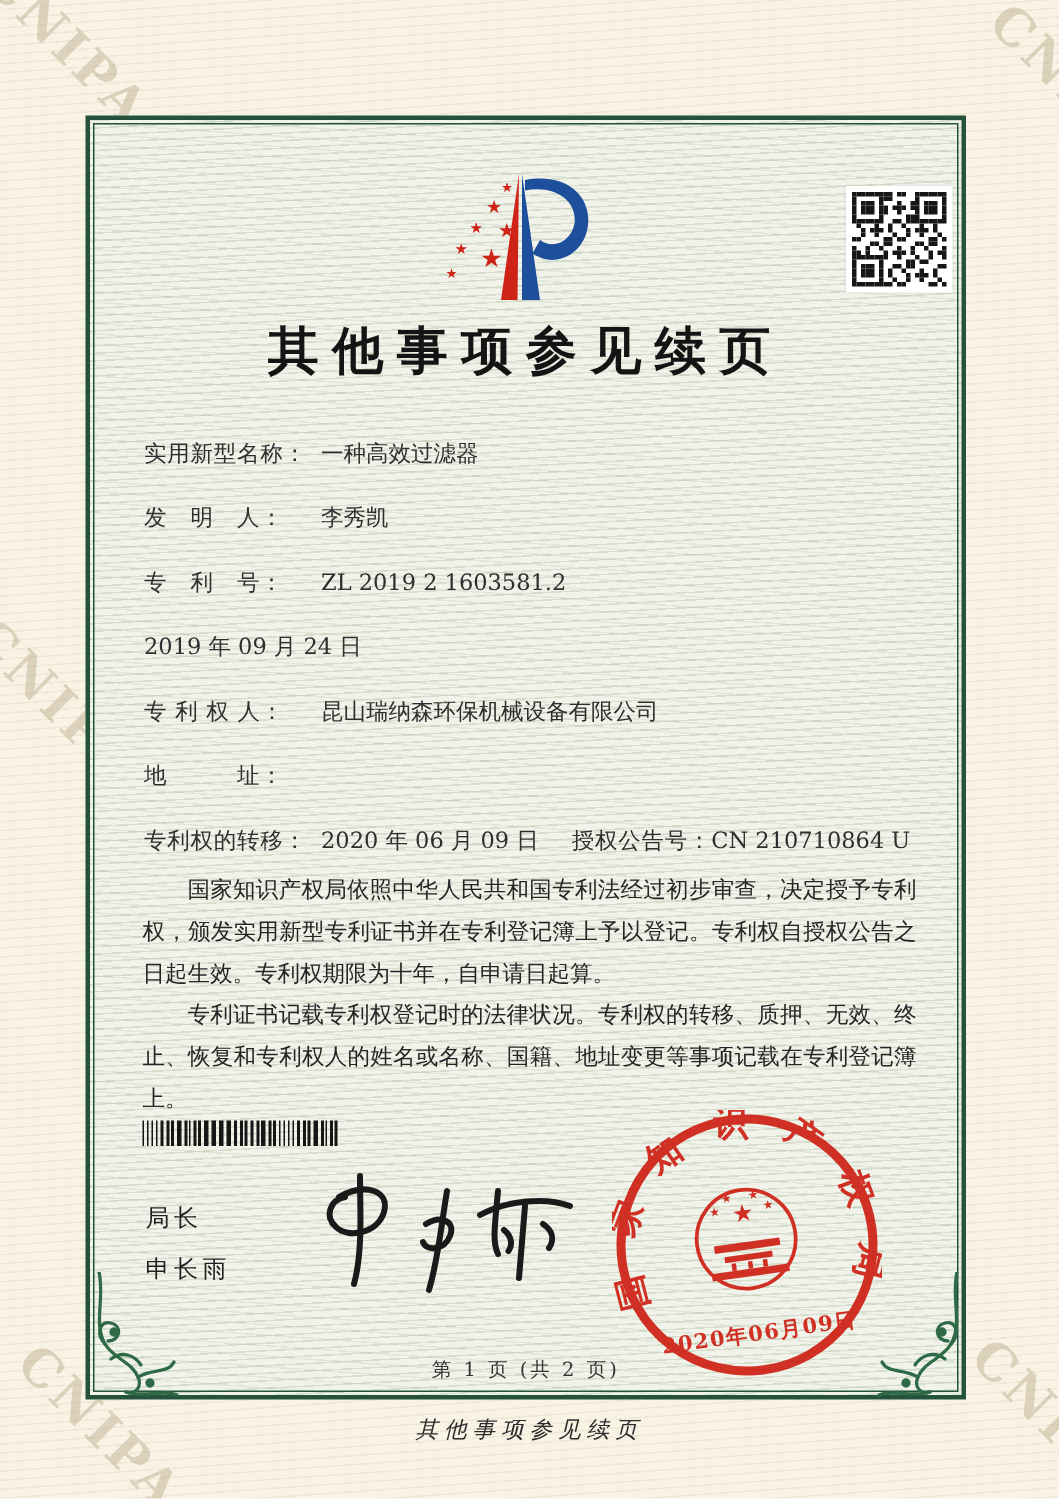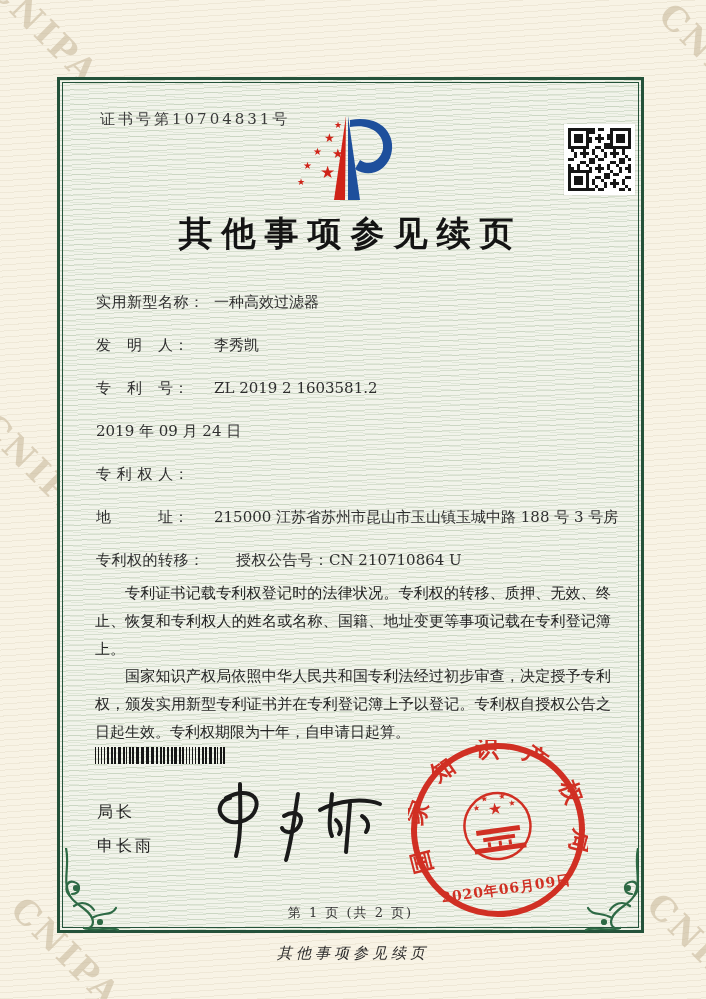--- a/index.html
+++ b/index.html
@@ -58,21 +58,20 @@
   <span class="wm" style="left:195px;top:152px;color:rgba(205,182,168,.4)">CNIPA</span>
   <span class="wm" style="left:432px;top:306px;font-size:38px;color:rgba(190,178,158,.5)">CNIPA</span>
   <span class="wm" style="left:-33px;top:448px">CNIPA</span>
   <span class="wm" style="left:-3px;top:932px">CNIPA</span>
   <span class="wm" style="left:633px;top:928px">CNIPA</span>
 
   <div class="frame">
     <div class="frame-inner"></div>
   </div>
 
-  <div class="cert-number">证书号第10704831号</div>
 
   <div class="logo">
     <svg width="112" height="100" viewBox="0 0 112 100">
       <path d="M58,12 C92,6 106,30 98,50 C92,64 76,70 63,61 L68,52 C78,59 89,52 91,41 C93,26 78,15 58,19 Z" fill="#1e4f9c"></path>
       <polygon points="54,8 42,92 53,92" fill="#cf2318"></polygon>
       <polygon points="56,8 56,92 68,92" fill="#1e4f9c"></polygon>
       <g fill="#cf2318" font-family="'DejaVu Sans',sans-serif">
         <text x="42" y="20" font-size="9">★</text>
         <text x="32" y="34" font-size="12">★</text>
         <text x="21" y="47" font-size="10">★</text>
@@ -315,35 +314,36 @@
     </div>
     <div class="frow">
       <span class="flabel">专　利　号：</span>
       <span class="fvalue">ZL 2019 2 1603581.2</span>
     </div>
     <div class="frow">
       <span class="fvalue">2019 年 09 月 24 日</span>
     </div>
     <div class="frow">
       <span class="flabel">专 利 权 人：</span>
+      <span class="fvalue">昆山瑞纳森环保机械设备有限公司</span>
     </div>
     <div class="frow">
       <span class="flabel">地　　　址：</span>
-      <span class="fvalue">215000 江苏省苏州市昆山市玉山镇玉城中路 188 号 3 号房</span>
     </div>
     <div class="frow">
       <span class="flabel">专利权的转移：</span>
+      <span class="fvalue">2020 年 06 月 09 日</span>
       <span class="flabel2">授权公告号：</span>
       <span class="fvalue">CN 210710864 U</span>
     </div>
   </div>
 
   <div class="paras">
+    <p>国家知识产权局依照中华人民共和国专利法经过初步审查，决定授予专利权，颁发实用新型专利证书并在专利登记簿上予以登记。专利权自授权公告之日起生效。专利权期限为十年，自申请日起算。</p>
     <p>专利证书记载专利权登记时的法律状况。专利权的转移、质押、无效、终止、恢复和专利权人的姓名或名称、国籍、地址变更等事项记载在专利登记簿上。</p>
-    <p>国家知识产权局依照中华人民共和国专利法经过初步审查，决定授予专利权，颁发实用新型专利证书并在专利登记簿上予以登记。专利权自授权公告之日起生效。专利权期限为十年，自申请日起算。</p>
   </div>
 
   <div class="barcode"><i style="width:1px;margin-right:2px"></i><i style="width:1px;margin-right:2px"></i><i style="width:1px;margin-right:2px"></i><i style="width:1px;margin-right:2px"></i><i style="width:2px;margin-right:2px"></i><i style="width:2px;margin-right:1px"></i><i style="width:2px;margin-right:2px"></i><i style="width:3px;margin-right:2px"></i><i style="width:2px;margin-right:1px"></i><i style="width:1px;margin-right:2px"></i><i style="width:2px;margin-right:1px"></i><i style="width:2px;margin-right:2px"></i><i style="width:3px;margin-right:2px"></i><i style="width:3px;margin-right:2px"></i><i style="width:3px;margin-right:2px"></i><i style="width:3px;margin-right:2px"></i><i style="width:2px;margin-right:2px"></i><i style="width:2px;margin-right:1px"></i><i style="width:2px;margin-right:2px"></i><i style="width:2px;margin-right:2px"></i><i style="width:2px;margin-right:1px"></i><i style="width:3px;margin-right:2px"></i><i style="width:2px;margin-right:1px"></i><i style="width:2px;margin-right:2px"></i><i style="width:1px;margin-right:2px"></i><i style="width:1px;margin-right:2px"></i><i style="width:1px;margin-right:2px"></i><i style="width:1px;margin-right:2px"></i><i style="width:2px;margin-right:2px"></i><i style="width:2px;margin-right:1px"></i><i style="width:2px;margin-right:2px"></i><i style="width:3px;margin-right:2px"></i><i style="width:2px;margin-right:1px"></i><i style="width:1px;margin-right:2px"></i><i style="width:2px;margin-right:1px"></i><i style="width:2px;margin-right:2px"></i></div>
 
   <div class="sig-title">局长</div>
   <div class="sig-name">申长雨</div>
 
   <div class="sig-script">
     <svg width="205" height="100" viewBox="0 0 205 100">
       <g fill="none" stroke="#1a1a1a" stroke-width="4" stroke-linecap="round" stroke-linejoin="round">

